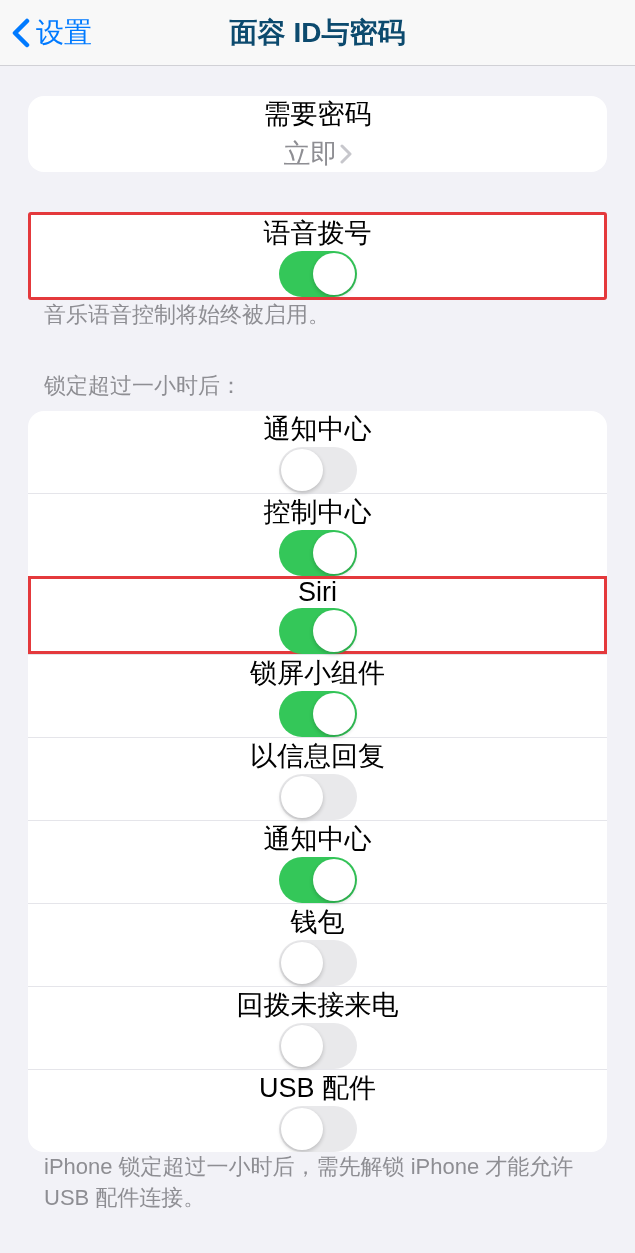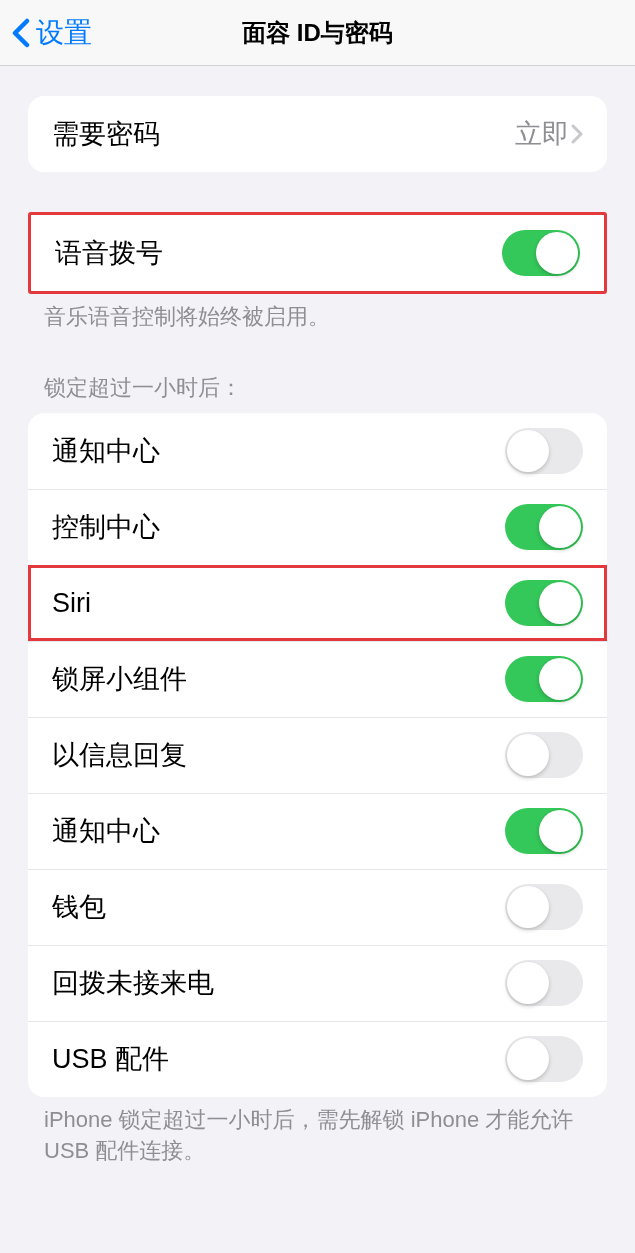--- a/index.html
+++ b/index.html
@@ -33,23 +33,23 @@
     }
     .back-chevron {
       width: 18px;
       height: 30px;
       margin-right: 6px;
     }
     .nav-title {
       position: absolute;
       left: 50%;
       transform: translateX(-50%);
-      font-size: 24px;
+      font-size: 28px;
       font-weight: 600;
-      color: #000000;
+      color: #0c4a6e;
     }
     .content {
       padding: 0;
     }
     .section-spacer {
       height: 30px;
     }
     .group {
       margin: 0 28px;
       background: #fff;
@@ -59,20 +59,21 @@
     .group.highlighted {
       border: 3px solid #e4393c;
       border-radius: 3px;
     }
     .row {
       display: flex;
       align-items: center;
       justify-content: space-between;
       min-height: 76px;
       padding: 0 24px;
+      flex-direction: column;
     }
     .row + .row {
       border-top: 1px solid #e5e5ea;
     }
     .row-highlighted {
       outline: 3px solid #e4393c;
       outline-offset: -3px;
       position: relative;
       z-index: 1;
     }
@@ -117,21 +118,21 @@
       top: 2px;
       box-shadow: 0 2px 4px rgba(0,0,0,0.2);
     }
     .toggle.on .toggle-knob {
       right: 2px;
     }
     .toggle.off .toggle-knob {
       left: 2px;
     }
     .footer-text {
-      margin: 8px 44px 0;
+      margin: 0 44px 0;
       font-size: 22px;
       color: #8e8e93;
       line-height: 1.4;
     }
     .header-text {
       margin: 0 44px 10px;
       font-size: 22px;
       color: #8e8e93;
     }
     .section-gap {

